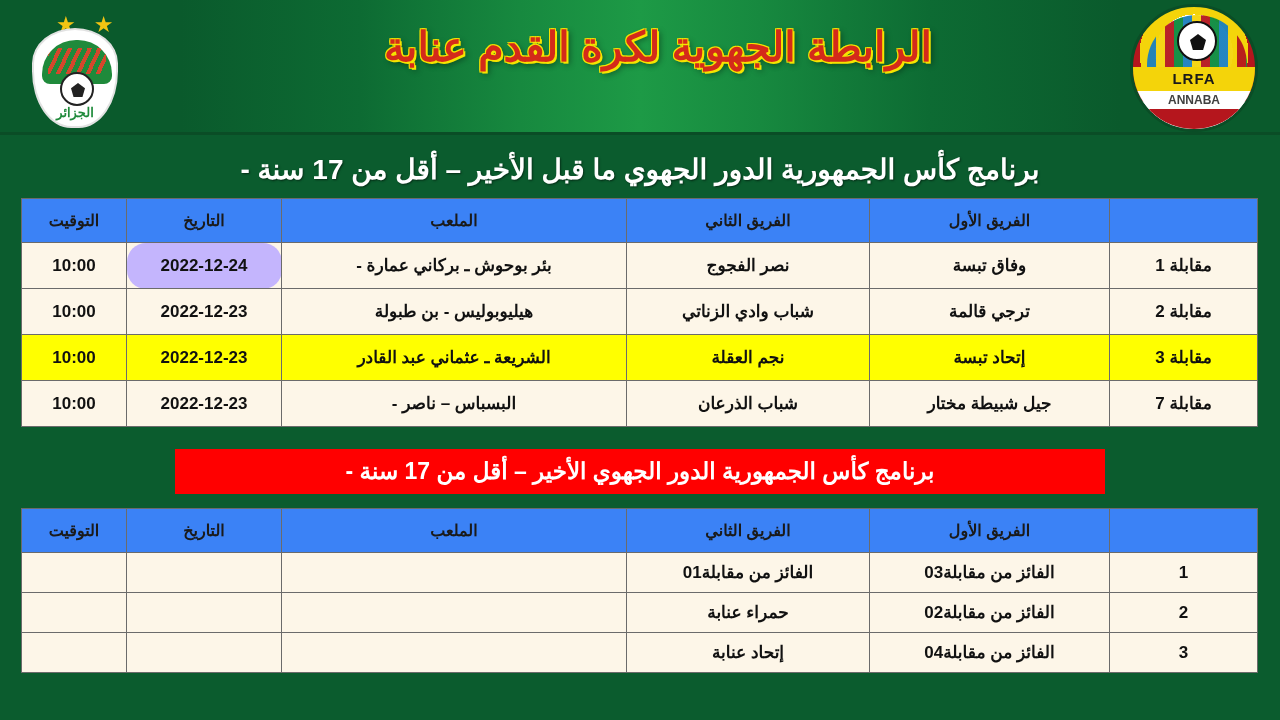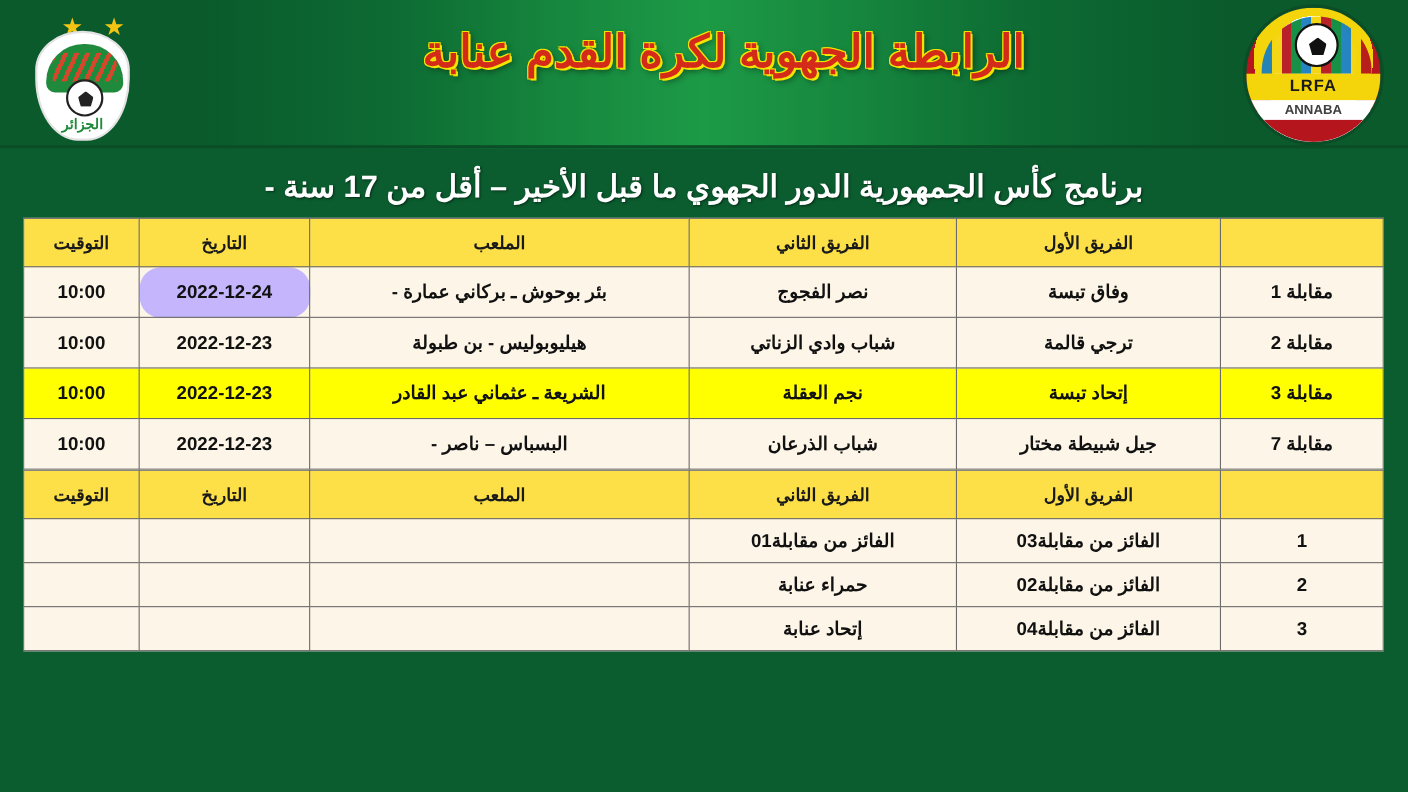--- a/index.html
+++ b/index.html
@@ -193,21 +193,21 @@
 
   table {
     width: 1236px;
     border-collapse: collapse;
     background: #fdf6e8;
     table-layout: fixed;
     font-size: 17px;
   }
   table, th, td { border: 1px solid #6b6b6b; }
   th {
-    background: #fde047;
+    background: #3b82f6;
     color: #1a1a1a;
     font-weight: bold;
     font-size: 16px;
     height: 44px;
   }
   td {
     height: 46px;
     text-align: center;
     color: #111;
     font-weight: bold;
@@ -316,20 +316,21 @@
         <td>مقابلة 7</td>
         <td>جيل شبيطة مختار</td>
         <td>شباب الذرعان</td>
         <td>البسباس – ناصر -</td>
         <td>2022-12-23</td>
         <td>10:00</td>
       </tr>
     </tbody>
   </table>
 
+  <div class="redbar">برنامج كأس الجمهورية الدور الجهوي الأخير – أقل من 17 سنة -</div>
 
   <table class="second-table">
     <colgroup>
       <col class="c-idx">
         <col class="c-t1">
         <col class="c-t2">
         <col class="c-st">
         <col class="c-dt">
         <col class="c-tm">
     </colgroup>

